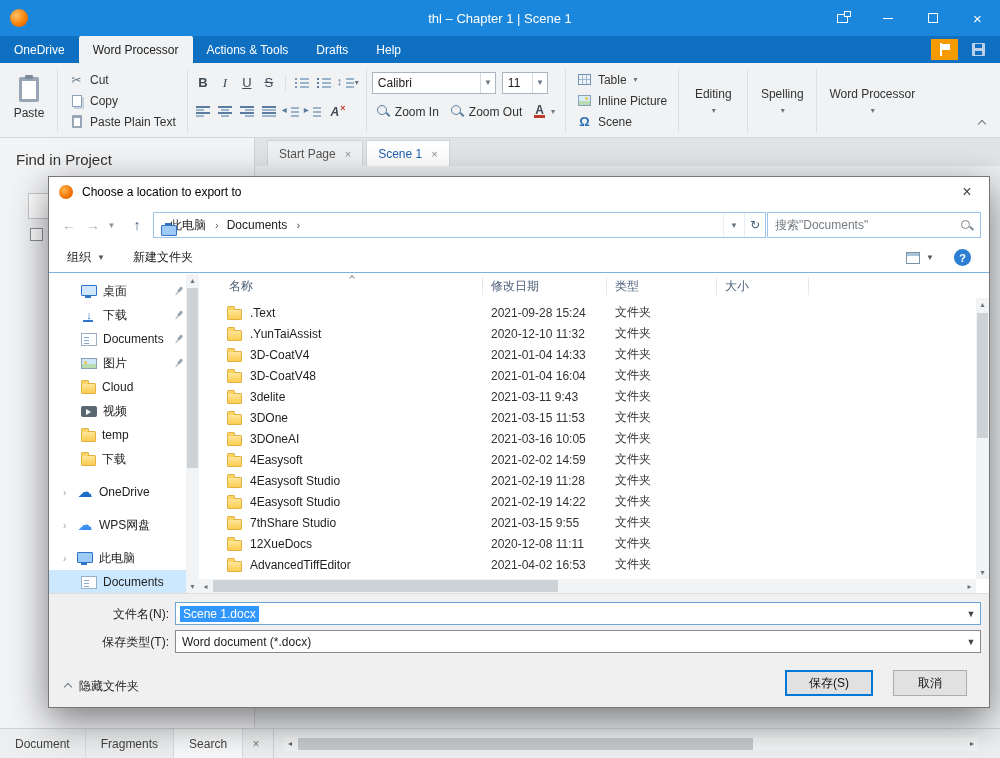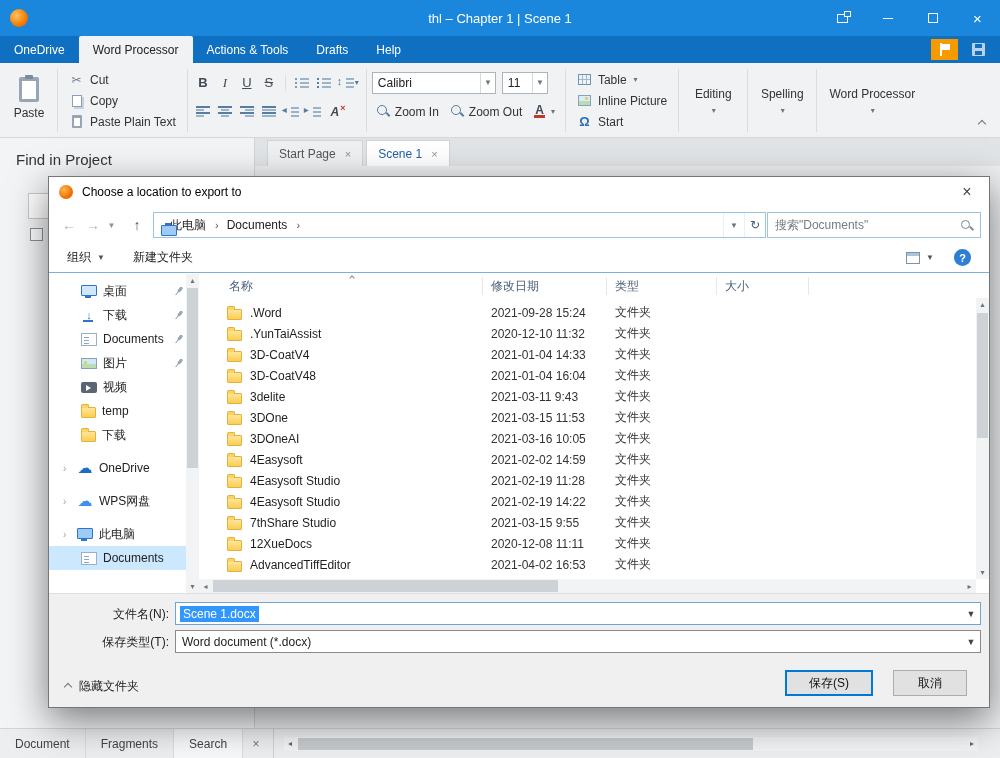--- a/index.html
+++ b/index.html
@@ -417,21 +417,21 @@
           <span class="caret-sm">▾</span>
       </div>
       <div class="rb-cmd">
         <span class="rb-ic">
             <i class="ic-image"></i>
           </span>
         <span>Inline Picture</span>
       </div>
       <div class="rb-cmd">
         <span class="rb-ic ic-symbol">Ω</span>
-        <span>Start</span>
+        <span>Scene</span>
       </div>
     </div>
     <div class="rb-sep"></div>
     <div class="rb-group rb-tall">
       <span>Editing</span>
         <span class="caret-sm">▾</span>
     </div>
     <div class="rb-sep"></div>
     <div class="rb-group rb-tall">
       <span>Spelling</span>
@@ -556,20 +556,26 @@
     <span class="pin"></span>
   </div>
             <div class="sb-item">
 
     <span class="sb-ic ic-pictures"></span>
     <span class="sb-label">图片</span>
     <span class="pin"></span>
   </div>
             <div class="sb-item">
 
+    <span class="sb-ic ic-folder"></span>
+    <span class="sb-label">Cloud</span>
+
+  </div>
+            <div class="sb-item">
+
     <span class="sb-ic ic-video"></span>
     <span class="sb-label">视频</span>
 
   </div>
             <div class="sb-item">
 
     <span class="sb-ic ic-folder"></span>
     <span class="sb-label">temp</span>
 
   </div>
@@ -617,21 +623,21 @@
         <div class="fd-cols">
           <span class="fd-col col-name">名称</span>
           <span class="fd-col col-date">修改日期</span>
           <span class="fd-col col-type">类型</span>
           <span class="fd-col col-size">大小</span>
         </div>
         <div id="fd-rows">
             <div class="fd-row">
     <span class="cell-name">
                 <i class="ic-folder"></i>
-                <span class="cell-name-text">.Word</span>
+                <span class="cell-name-text">.Text</span>
               </span>
     <span class="cell-date">2021-09-28 15:24</span>
     <span class="cell-type">文件夹</span>
     <span class="cell-size"></span>
   </div>
             <div class="fd-row">
     <span class="cell-name">
                 <i class="ic-folder"></i>
                 <span class="cell-name-text">.YunTaiAssist</span>
               </span>

